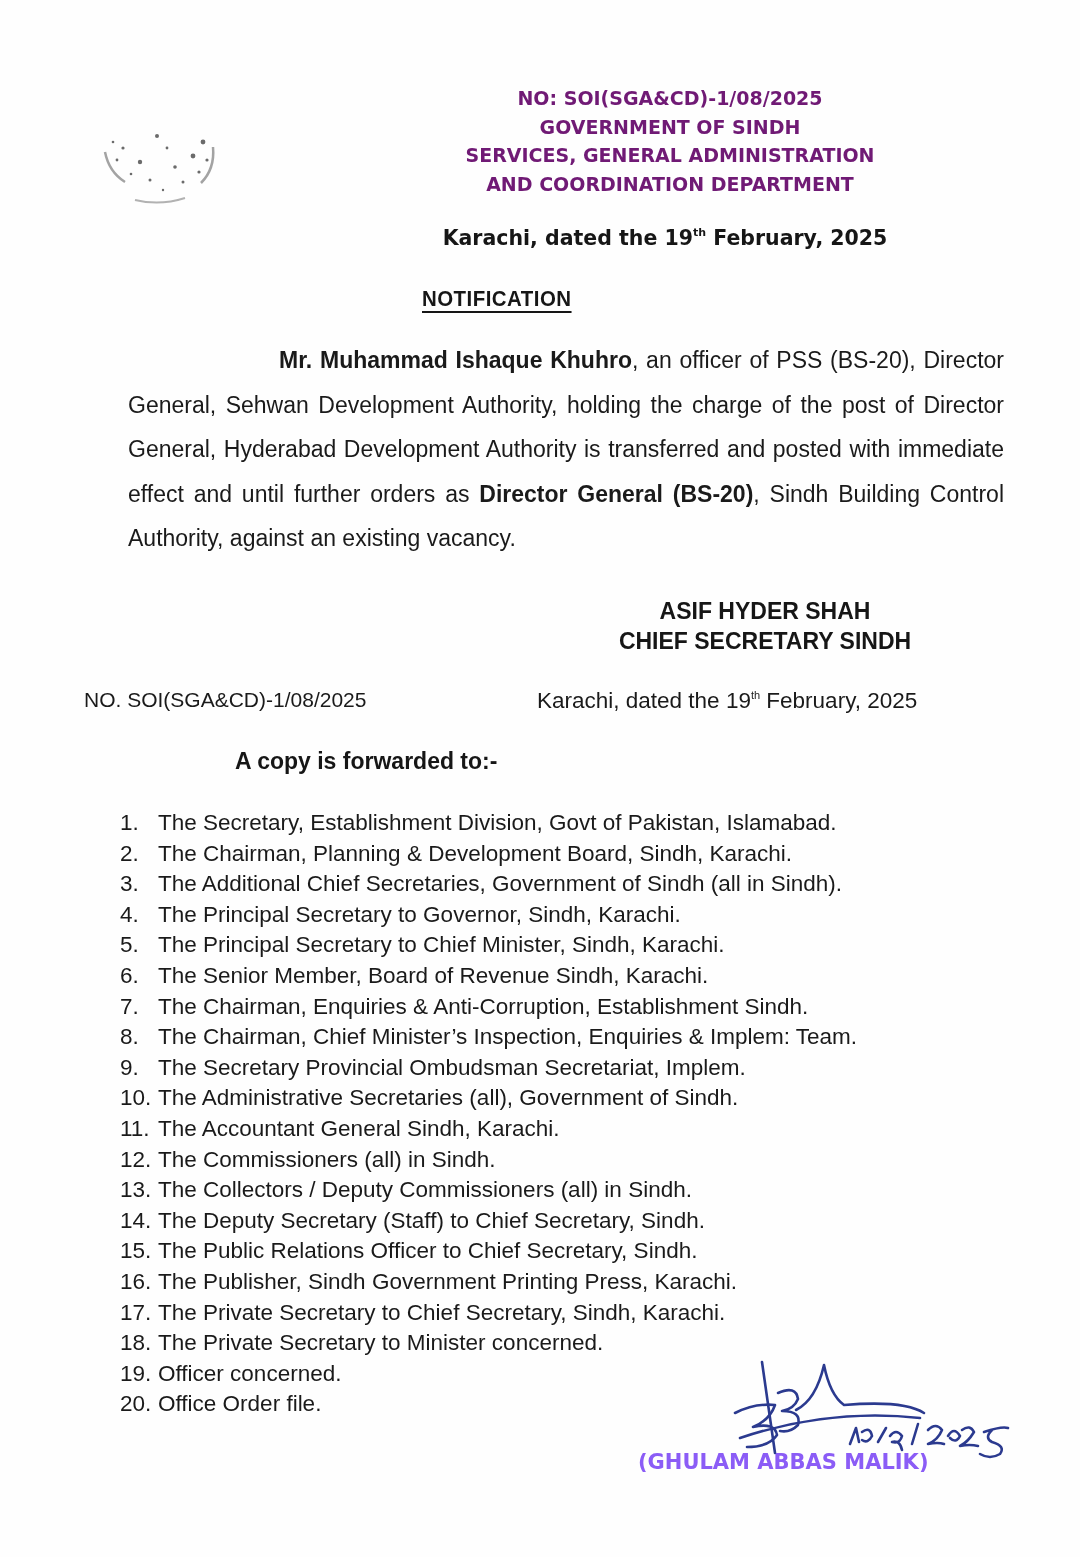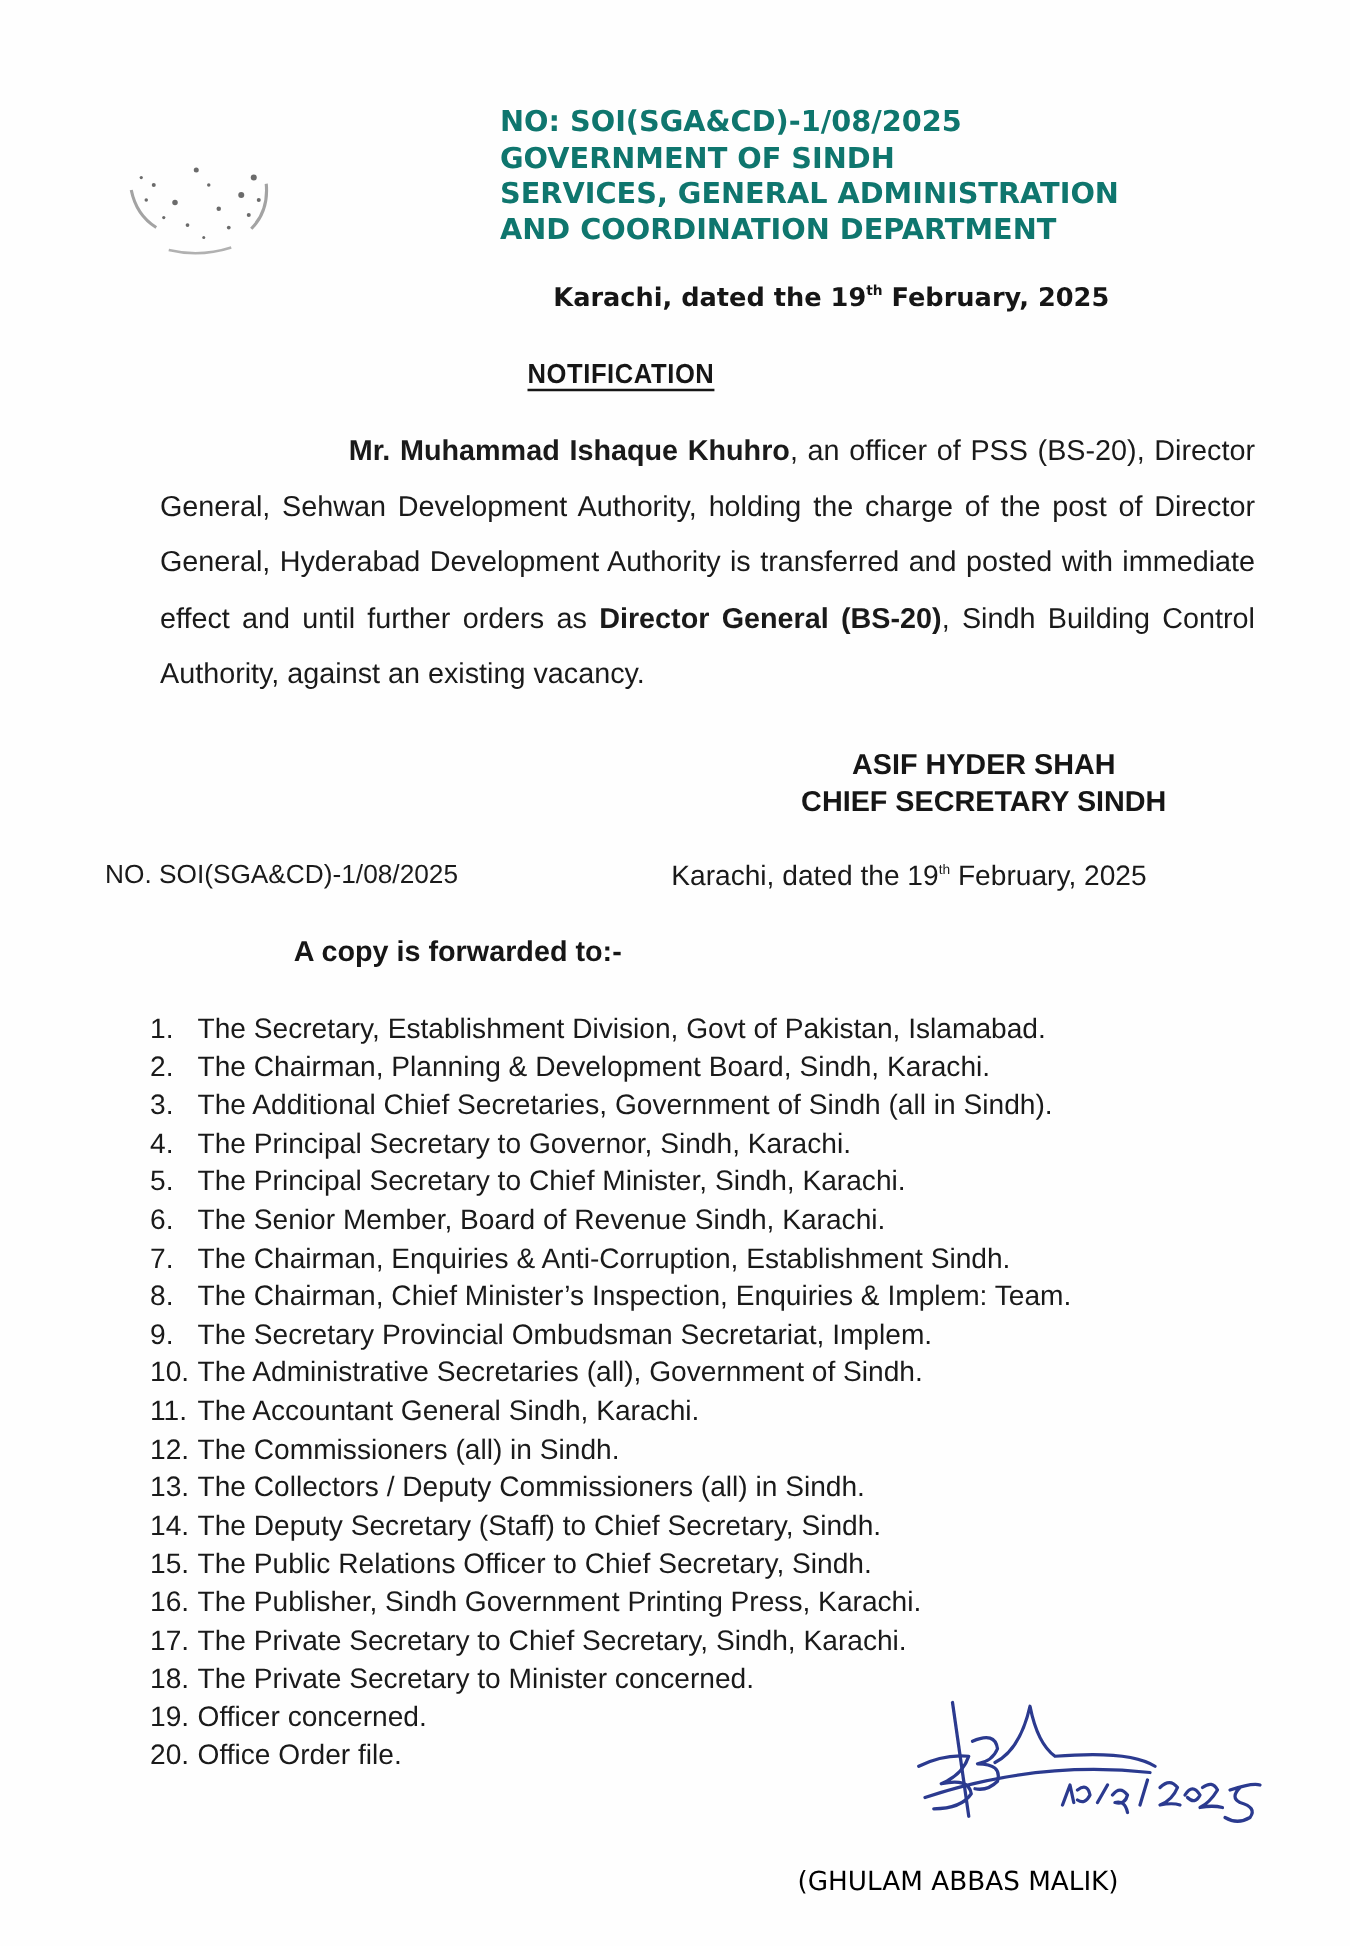--- a/index.html
+++ b/index.html
@@ -5,54 +5,54 @@
   html, body { margin: 0; padding: 0; background: #ffffff; }
   body {
     width: 1080px; height: 1557px; position: relative; overflow: hidden;
     color: #1a1a1a;
     font-family: "DejaVu Sans", sans-serif;
   }
   .page { position: absolute; inset: 0; background: #fefefe; }
 
   .seal { position: absolute; left: 95px; top: 112px; width: 130px; height: 95px; }
 
-  .hdr { position: absolute; left: 400px; top: 84px; width: 540px; 
-    font-family: "DejaVu Sans", sans-serif; font-weight: bold; font-size: 23px; line-height: 28.5px; color: #0f766e; }
+  .hdr { position: absolute; left: 400px; top: 84px; width: 540px; text-align: center;
+    font-family: "DejaVu Sans", sans-serif; font-weight: bold; font-size: 19px; line-height: 28.5px; color: #701a75; }
   .hdr-date { position: absolute; left: 390px; top: 226px; width: 550px; text-align: center;
     font-family: "DejaVu Sans", sans-serif; font-weight: bold; font-size: 20.5px; color: #161616; }
   .hdr-date sup, .cc-date sup { font-size: 11px; vertical-align: 9px; }
 
   .title { position: absolute; left: 422px; top: 286px; font-family: "Liberation Sans", sans-serif;
     font-weight: bold; font-size: 22px; letter-spacing: 0.5px; color: #161616;
     text-decoration: underline; text-underline-offset: 5px; transform: scaleX(0.93); transform-origin: left; }
 
   .body-text { position: absolute; left: 84px; top: 338px; width: 876px;
     font-family: "Liberation Sans", sans-serif; font-size: 23px; line-height: 44.6px; color: #1a1a1a;
     text-align: justify; text-align-last: left; margin-left: 44px; }
   .body-text .indent { display: inline-block; width: 151px; }
   .body-text b { font-weight: bold; }
 
-  .sign1 { position: absolute; left: 617px; top: 596px; width: 340px; text-align: center;
+  .sign1 { position: absolute; left: 595px; top: 596px; width: 340px; text-align: center;
     font-family: "Liberation Sans", sans-serif; font-weight: bold; font-size: 23px; line-height: 30px; color: #161616; }
 
   .cc-no { position: absolute; left: 84px; top: 688px; font-family: "Liberation Sans", sans-serif; font-size: 21px; color: #1a1a1a; }
   .cc-date { position: absolute; left: 537px; top: 688px; font-family: "Liberation Sans", sans-serif; font-size: 22.5px; color: #1a1a1a; }
 
   .fwd { position: absolute; left: 235px; top: 748px; font-family: "Liberation Sans", sans-serif;
     font-weight: bold; font-size: 23px; color: #161616; }
 
   .cc-list { position: absolute; left: 120px; top: 808px; margin: 0; padding: 0; list-style: none;
     font-family: "Liberation Sans", sans-serif; font-size: 22.5px; line-height: 30.6px; color: #1a1a1a; }
   .cc-list li { display: flex; white-space: nowrap; }
   .cc-list .num { display: inline-block; width: 38px; }
 
   .signature { position: absolute; left: 700px; top: 1358px; width: 340px; height: 110px; }
 
-  .sign2 { position: absolute; left: 638px; top: 1446px; font-family: "DejaVu Sans", sans-serif; font-weight: normal;
-    font-size: 21px; line-height: 33px; color: #000000; margin-top: 43px; }
+  .sign2 { position: absolute; left: 638px; top: 1446px; font-family: "DejaVu Sans", sans-serif; font-weight: bold;
+    font-size: 21px; line-height: 33px; color: #8b5cf6; }
   .sign2 .desig { display: block; padding-left: 25px; }
 </style>
 </head>
 <body>
 
 <div class="page">
 
   <svg class="seal" viewBox="0 0 130 95">
     <g fill="#3a3a3a" opacity="0.75">
       <path d="M10 40 q4 20 20 30" stroke="#333" stroke-width="2.5" fill="none" opacity="0.6"></path>

